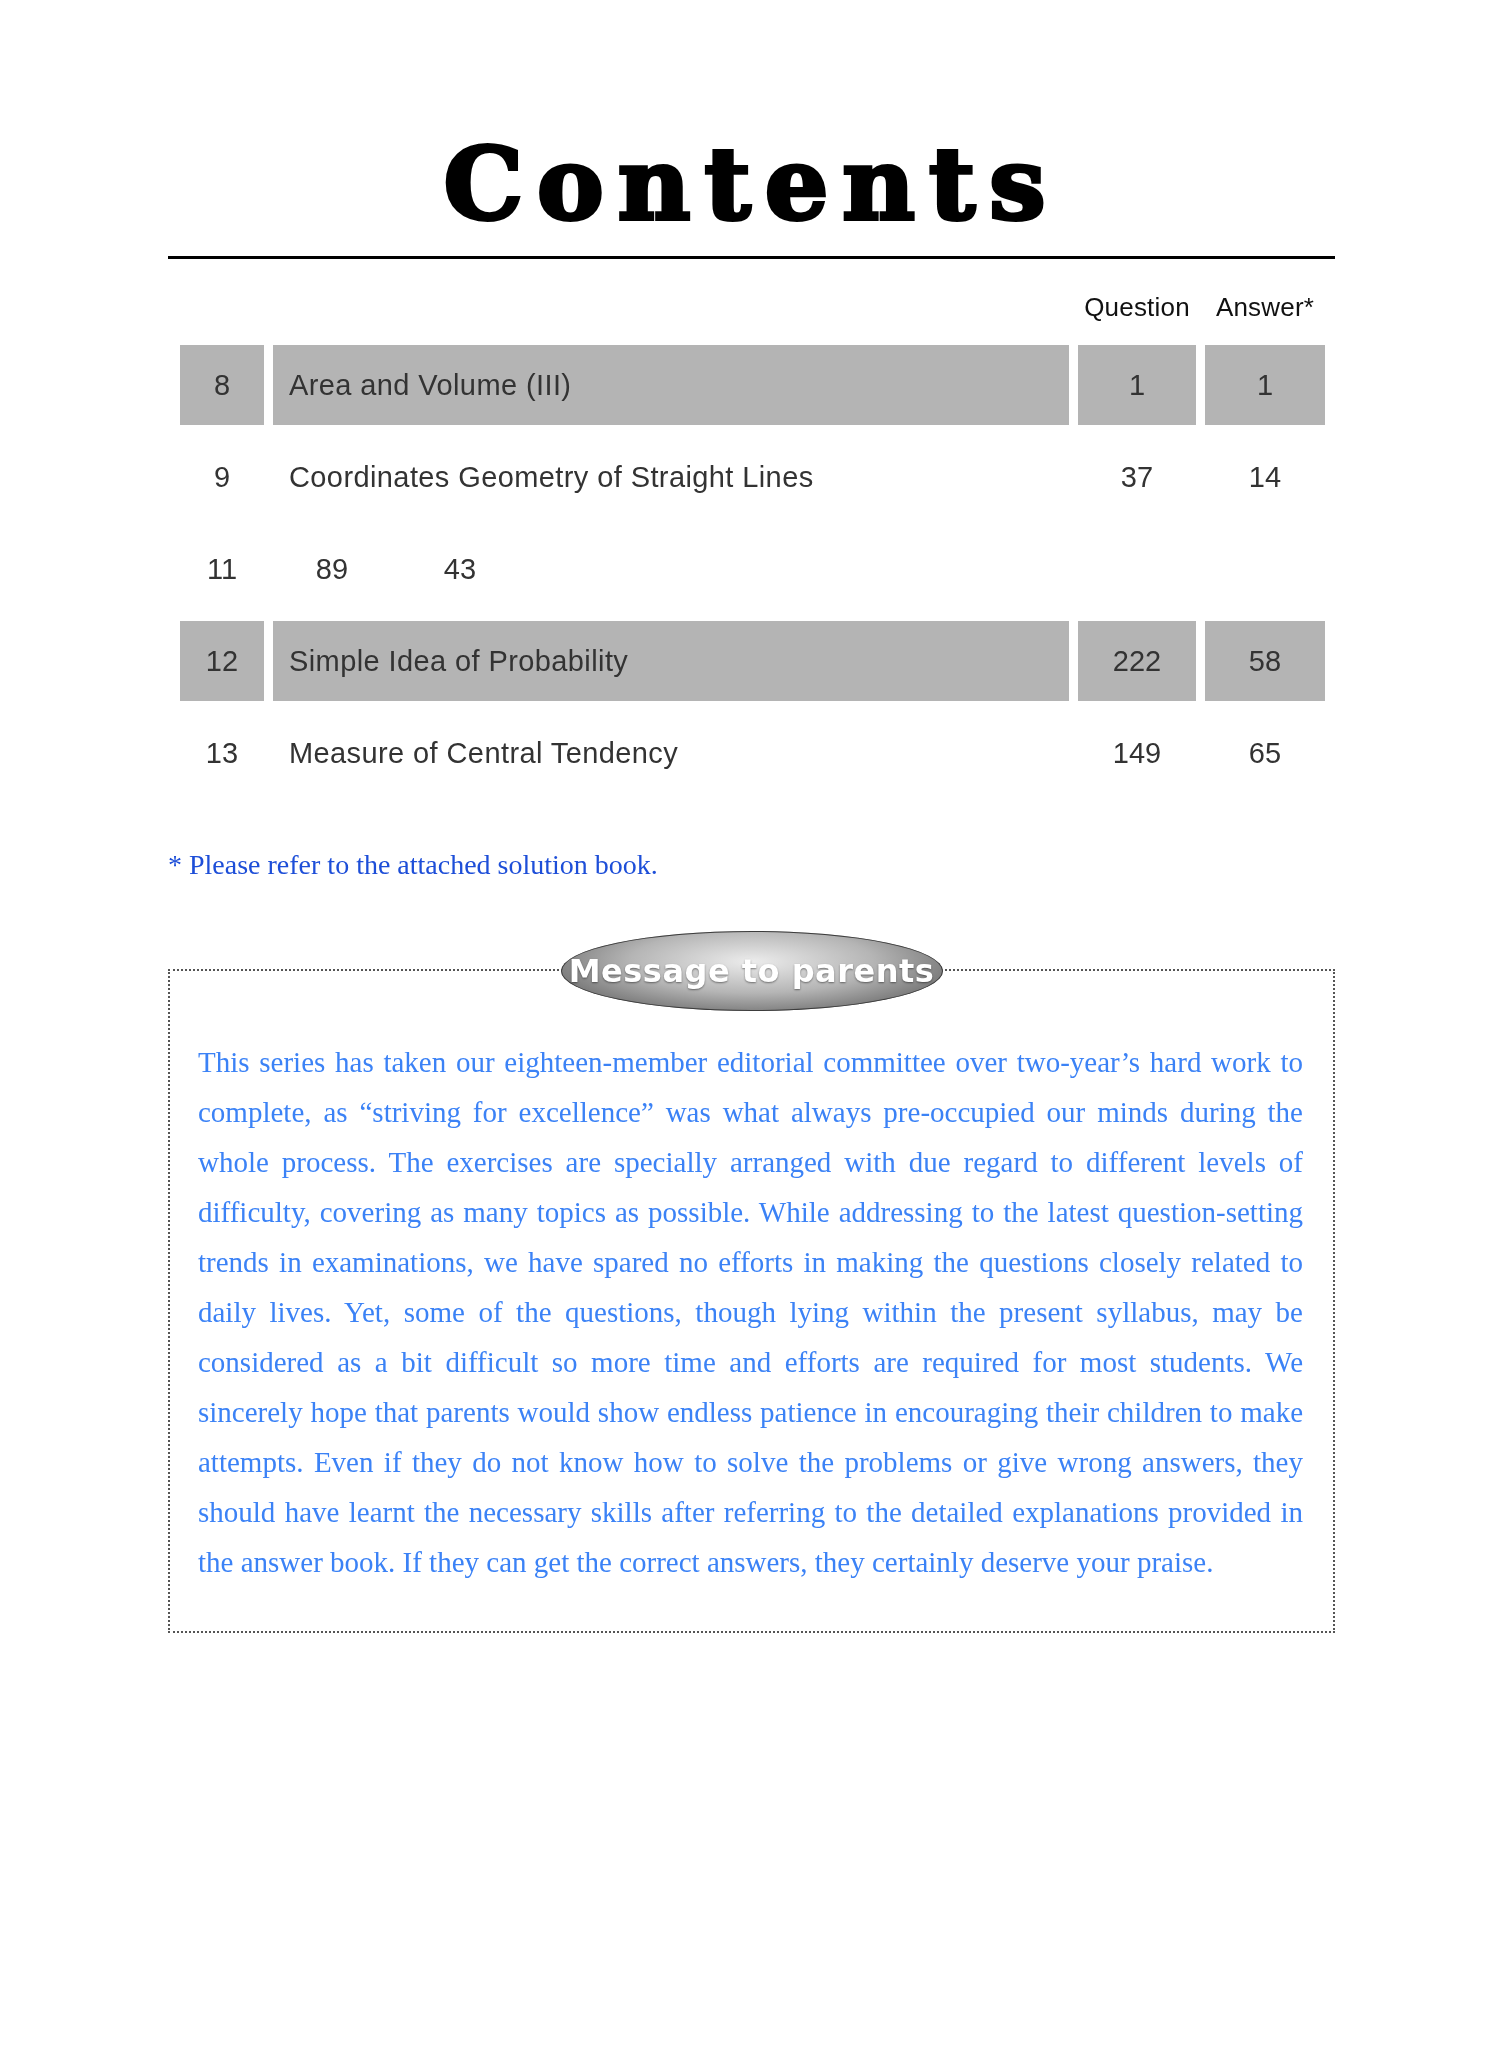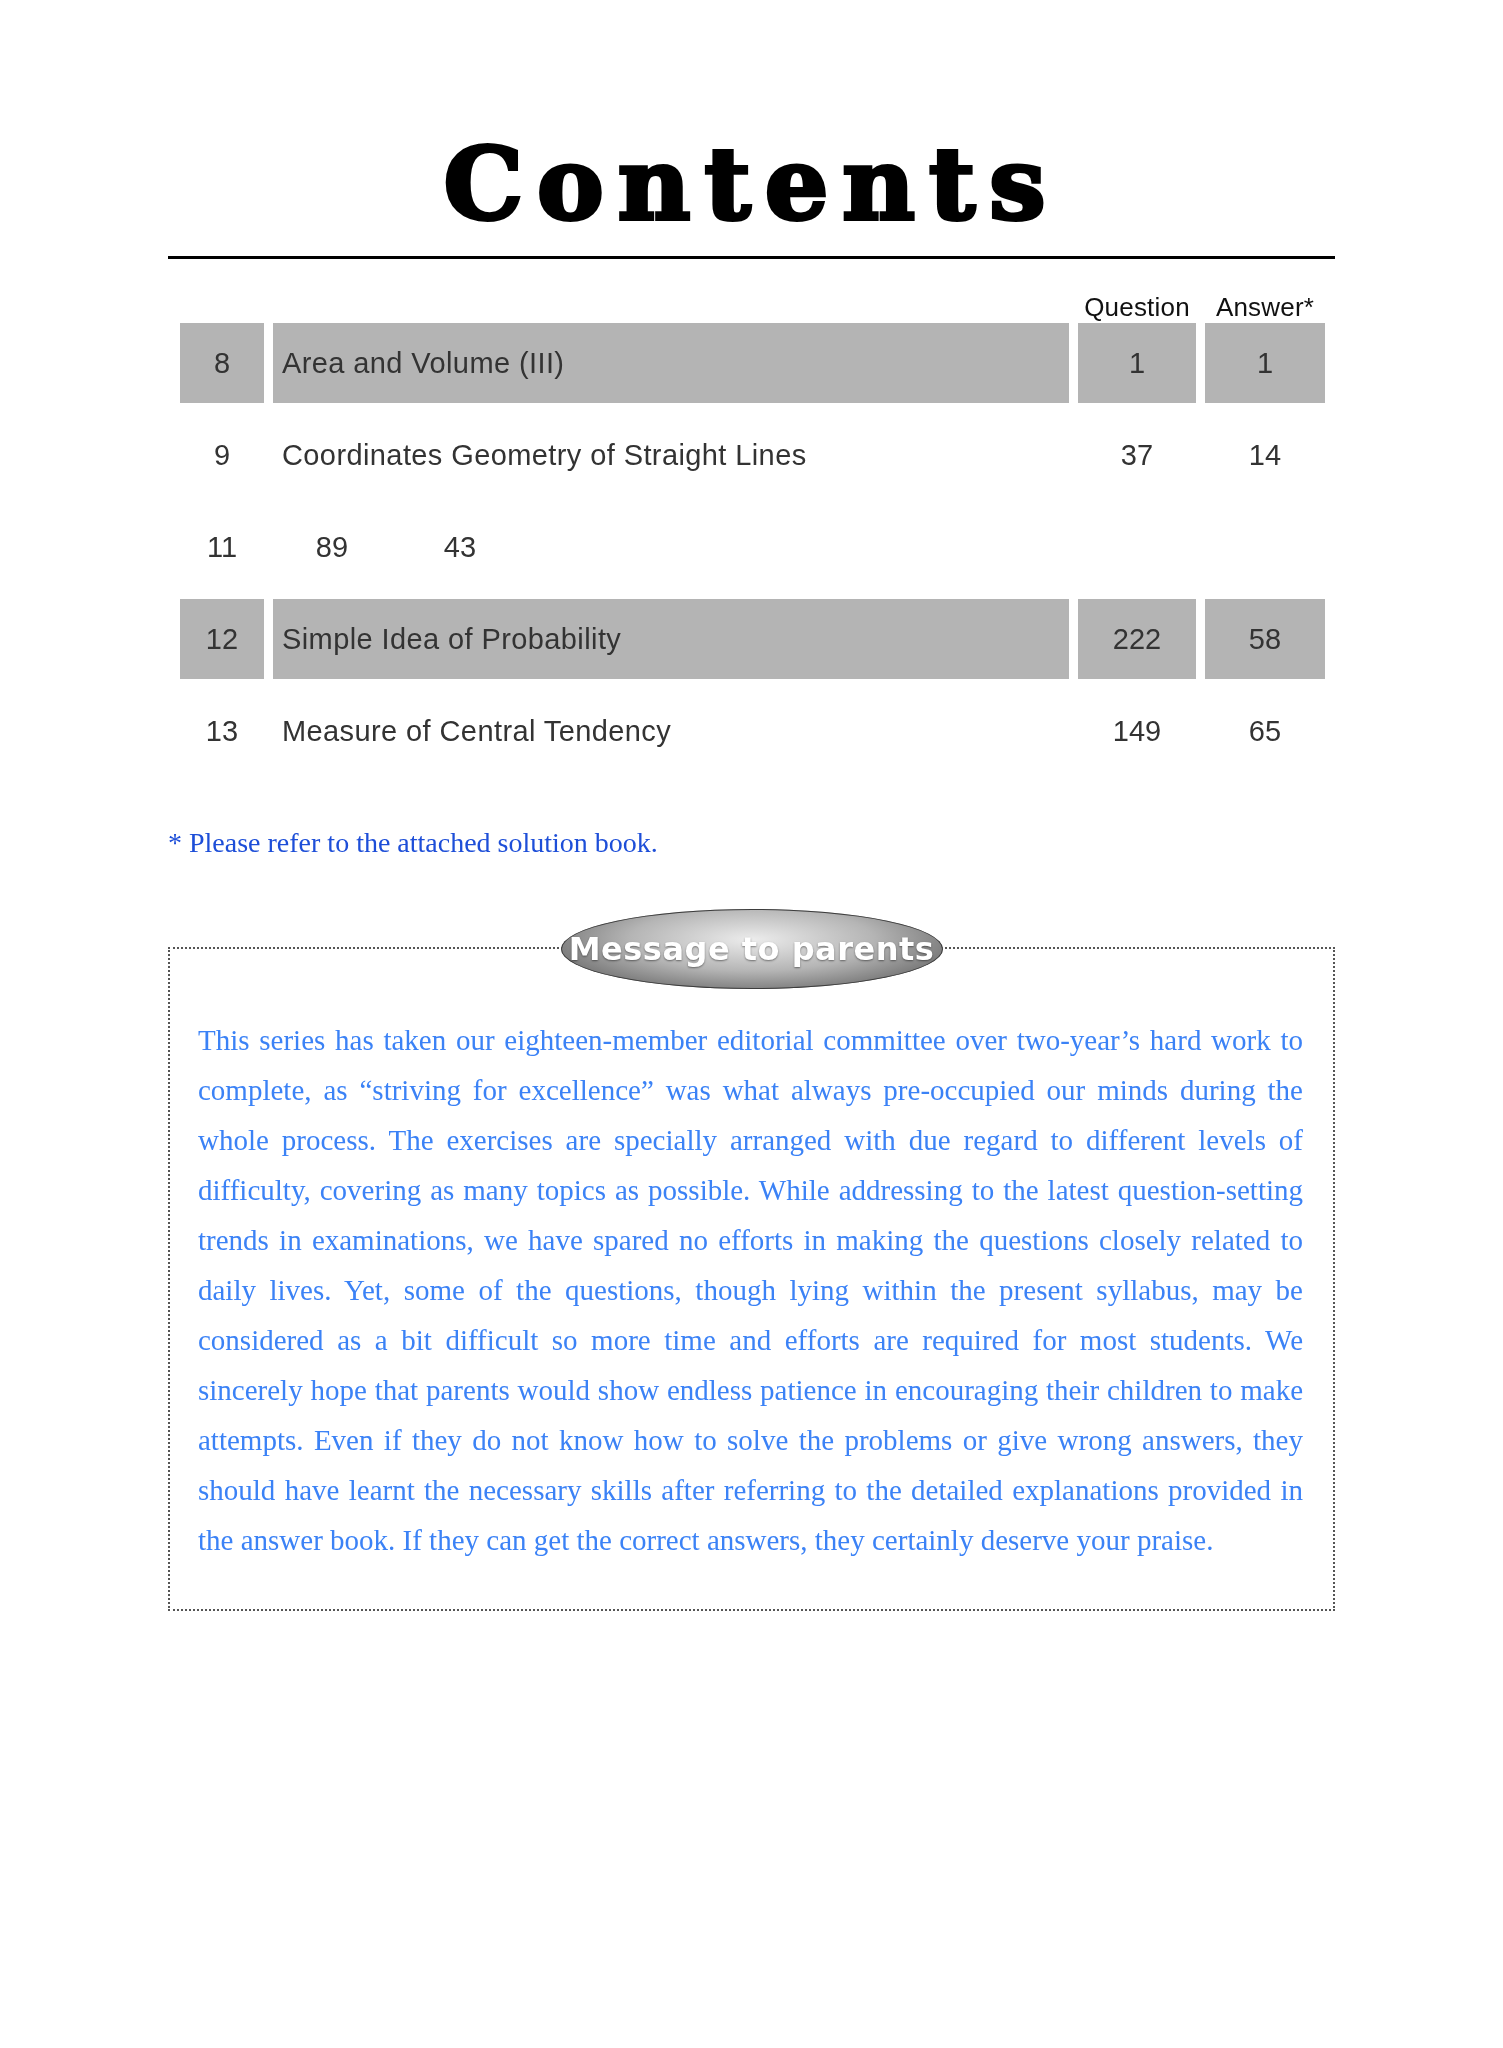--- a/index.html
+++ b/index.html
@@ -44,37 +44,38 @@
     padding:0 10px 0 12px;
     margin-top:28px;
   }
   .toc-row, .toc-header{
     display:flex;
     align-items:stretch;
     column-gap:9px;
   }
   .toc-header{
     height:36px;
+    margin-bottom:22px;
   }
   .toc-header .cell{
     display:flex;align-items:flex-end;justify-content:center;
     font-size:26px;
     color:#111111;
     letter-spacing:0.2px;
   }
   .toc-row{
     height:80px;
     margin-bottom:12px;
     font-size:29px;
     color:var(--table-ink);
   }
   .toc-row:last-child{margin-bottom:0;}
   .cell{display:flex;align-items:center;}
   .cell.num{width:84px;justify-content:center;}
-  .cell.title{flex:1;padding-left:9px;letter-spacing:0.4px;}
+  .cell.title{flex:1;padding-left:16px;letter-spacing:0.4px;}
   .cell.q{width:118px;justify-content:center;}
   .cell.a{width:120px;justify-content:center;}
   .toc-row.shaded .cell{background:var(--row-shade);}
   
   .footnote{
     margin:56px 0 0 0;
     font-family:"Liberation Serif", serif;
     font-size:28px;
     color:#1d4ed8;
   }

